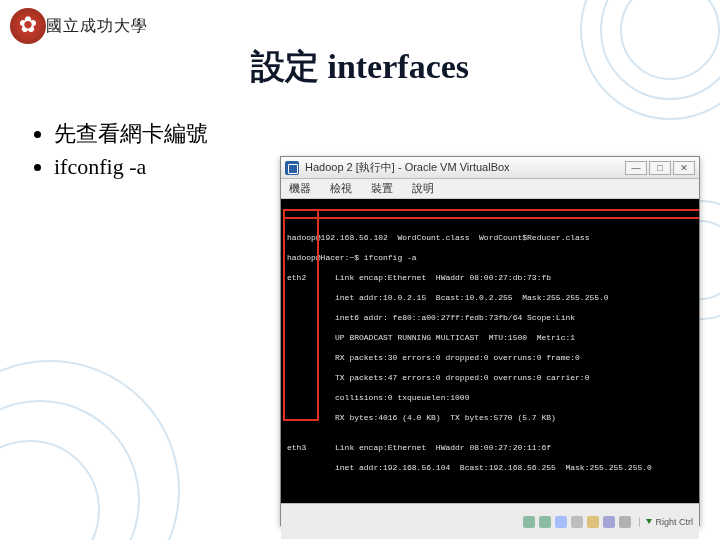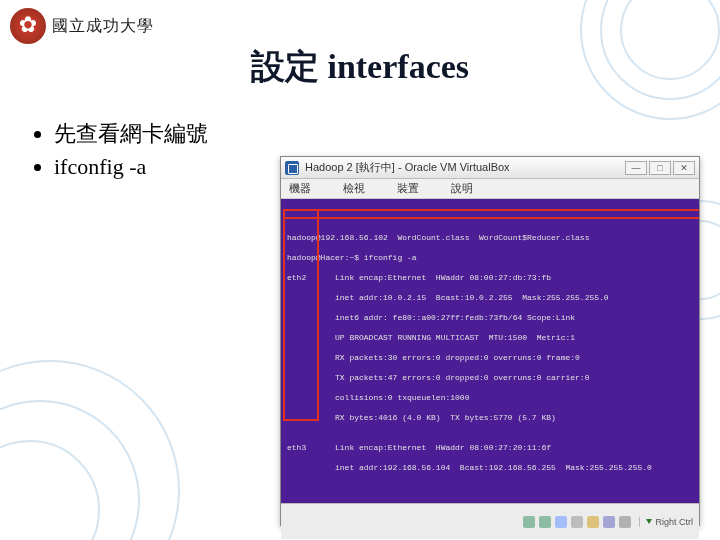--- a/index.html
+++ b/index.html
@@ -24,21 +24,20 @@
   .c5 { width: 200px; height: 200px; bottom: -60px; left: -60px; }
   .c6 { width: 140px; height: 140px; bottom: -40px; left: -40px; }
   .c7 { width: 120px; height: 120px; top: 200px; right: -40px; }
   .c8 { width: 80px; height: 80px; top: 220px; right: -20px; }
   .logo {
     position: absolute;
     top: 8px;
     left: 10px;
     display: flex;
     align-items: center;
-    gap: 6px;
   }
   .logo-emblem {
     width: 36px;
     height: 36px;
     background: radial-gradient(circle, #c0392b 30%, #a03020 70%);
     border-radius: 50%;
     position: relative;
   }
   .logo-emblem::before {
     content: "✿";
@@ -121,28 +120,28 @@
     font-size: 9px;
     line-height: 12px;
     text-align: center;
     color: #555;
   }
   .vm-menubar {
     height: 20px;
     background: #f0f0f0;
     display: flex;
     align-items: center;
-    gap: 32px;
+    gap: 19px;
     padding: 0 8px;
     font-size: 11px;
     color: #333;
     border-bottom: 1px solid #ccc;
   }
   .terminal {
-    background: #4c1d95;
+    background: #000000;
     color: #e0e0e0;
     font-family: "Consolas", "Courier New", monospace;
     font-size: 8px;
     line-height: 1.25;
     padding: 4px 6px;
     height: 304px;
     overflow: hidden;
     white-space: pre;
     position: relative;
   }

